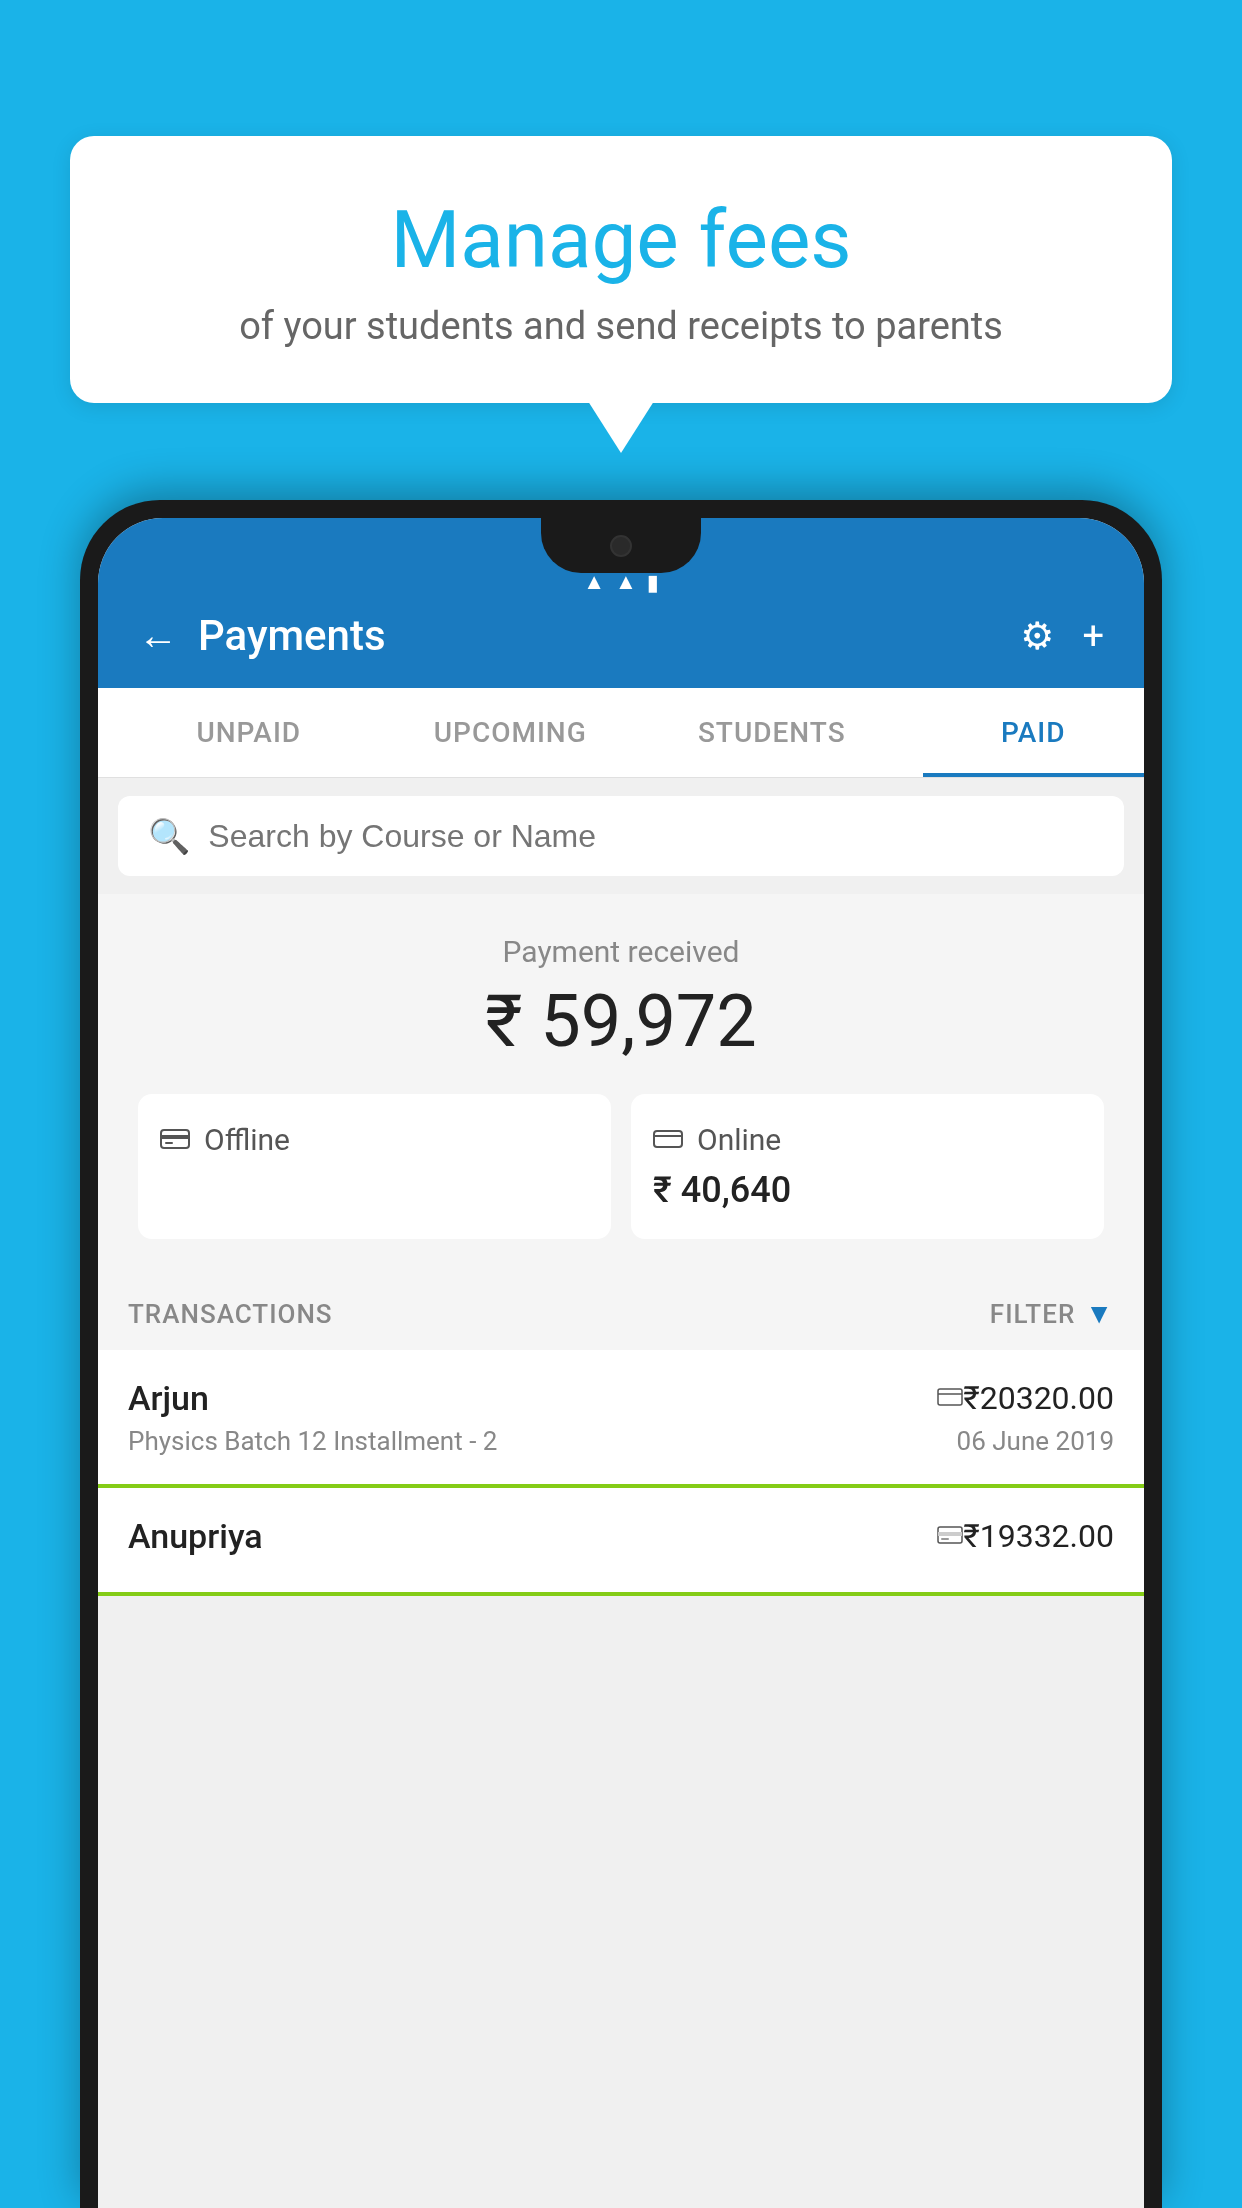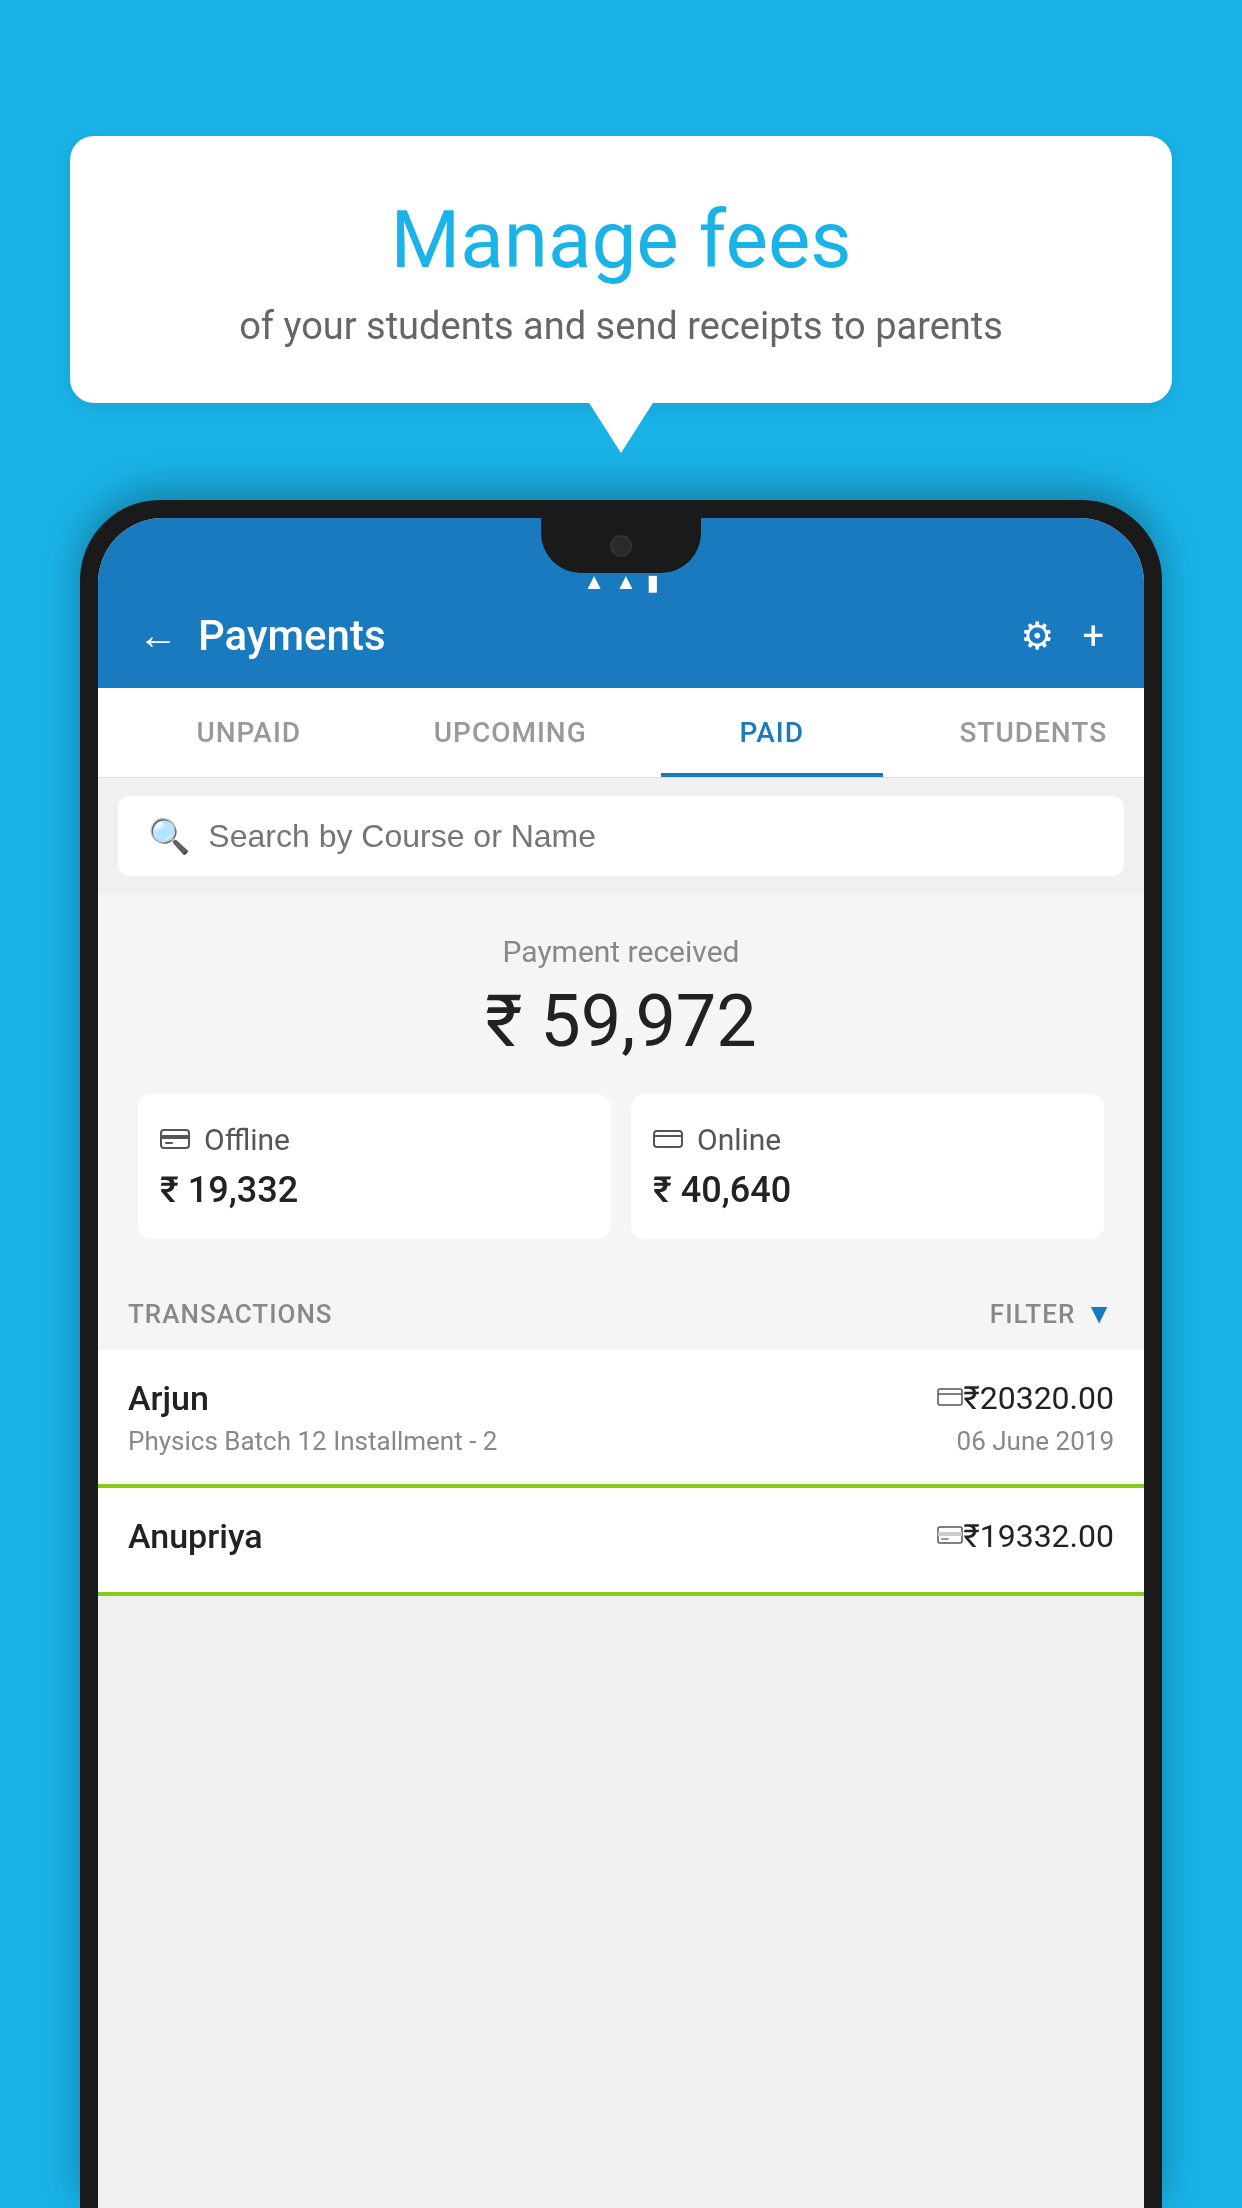--- a/index.html
+++ b/index.html
@@ -406,25 +406,25 @@
       </div>
     </div>
 
     <div class="tabs-container">
       <div class="tab">
         <span>UNPAID</span>
       </div>
       <div class="tab">
         <span>UPCOMING</span>
       </div>
+      <div class="tab">
+        <span>STUDENTS</span>
+      </div>
       <div class="tab active">
         <span>PAID</span>
-      </div>
-      <div class="tab">
-        <span>STUDENTS</span>
       </div>
     </div>
 
     <div class="search-container">
       <div class="search-inner">
         <span class="search-icon-wrap">🔍</span>
         <input class="search-input" type="text" placeholder="Search by Course or Name" style="">
       </div>
     </div>
 
@@ -438,21 +438,20 @@
           <div class="card-row">
             <span class="card-icon">
               <svg width="30" height="24" viewBox="0 0 30 24" fill="none">
                 <rect x="1" y="4" width="28" height="18" rx="3" stroke="#555" stroke-width="2" fill="none"></rect>
                 <rect x="1" y="9" width="28" height="4" fill="#555"></rect>
                 <rect x="5" y="16" width="8" height="2" rx="1" fill="#555"></rect>
               </svg>
             </span>
             <span class="card-type">Offline</span>
           </div>
-          <div class="card-amount">₹ 19,332</div>
         </div>
 
         <div class="payment-card">
           <div class="card-row">
             <span class="card-icon">
               <svg width="30" height="22" viewBox="0 0 30 22" fill="none">
                 <rect x="1" y="3" width="28" height="16" rx="3" stroke="#555" stroke-width="2" fill="none"></rect>
                 <line x1="1" y1="8" x2="29" y2="8" stroke="#555" stroke-width="2"></line>
               </svg>
             </span>

